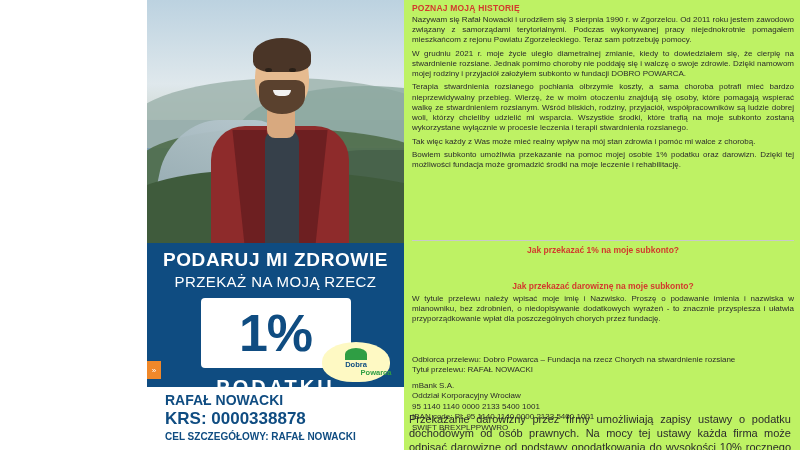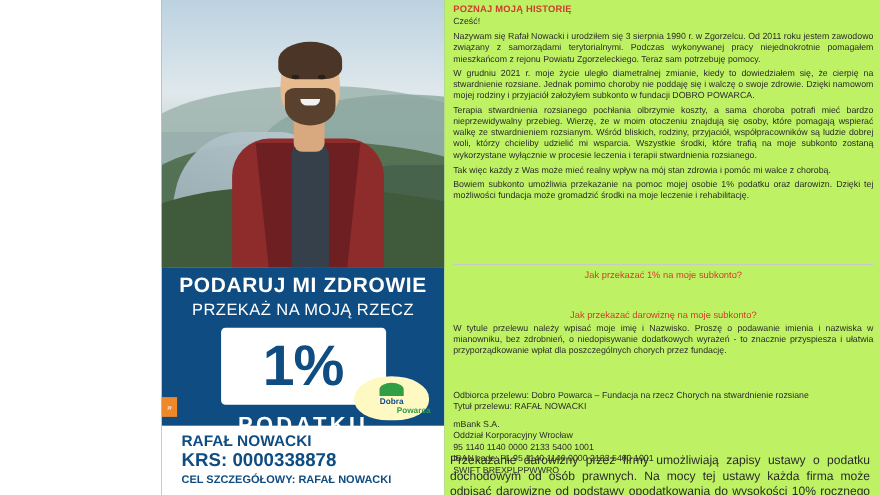--- a/index.html
+++ b/index.html
@@ -335,21 +335,21 @@
     position: absolute;
     left: 8px;
     top: 240px;
     width: 382px;
     height: 1px;
     background: #c9c9c9;
   }
 
   .how-head {
     font-size: 8.5px;
-    font-weight: normal;
+    font-weight: bold;
     color: #d23b2e;
     text-align: center;
     margin: 0 0 2px 0;
   }
   .how-sec {
     position: absolute;
     left: 8px;
     width: 382px;
     font-size: 8px;
     line-height: 1.28;
@@ -435,21 +435,20 @@
 
   <div class="orange-tab">
     <span>»</span>
   </div>
 
   <div class="right-col">
 
     <div class="story-head">POZNAJ MOJĄ HISTORIĘ</div>
 
     <div class="story-body">
-      <p>Cześć!</p>
       <p>Nazywam się Rafał Nowacki i urodziłem się 3 sierpnia 1990 r. w Zgorzelcu. Od 2011 roku jestem zawodowo związany z samorządami terytorialnymi. Podczas wykonywanej pracy niejednokrotnie pomagałem mieszkańcom z rejonu Powiatu Zgorzeleckiego. Teraz sam potrzebuję pomocy.</p>
       <p>W grudniu 2021 r. moje życie uległo diametralnej zmianie, kiedy to dowiedziałem się, że cierpię na stwardnienie rozsiane. Jednak pomimo choroby nie poddaję się i walczę o swoje zdrowie. Dzięki namowom mojej rodziny i przyjaciół założyłem subkonto w fundacji DOBRO POWARCA.</p>
       <p>Terapia stwardnienia rozsianego pochłania olbrzymie koszty, a sama choroba potrafi mieć bardzo nieprzewidywalny przebieg. Wierzę, że w moim otoczeniu znajdują się osoby, które pomagają wspierać walkę ze stwardnieniem rozsianym. Wśród bliskich, rodziny, przyjaciół, współpracowników są ludzie dobrej woli, którzy chcieliby udzielić mi wsparcia. Wszystkie środki, które trafią na moje subkonto zostaną wykorzystane wyłącznie w procesie leczenia i terapii stwardnienia rozsianego.</p>
       <p>Tak więc każdy z Was może mieć realny wpływ na mój stan zdrowia i pomóc mi walce z chorobą.</p>
       <p>Bowiem subkonto umożliwia przekazanie na pomoc mojej osobie 1% podatku oraz darowizn. Dzięki tej możliwości fundacja może gromadzić środki na moje leczenie i rehabilitację.</p>
     </div>
 
     <div class="divider"></div>
 
     <div class="how-sec sec-1">

